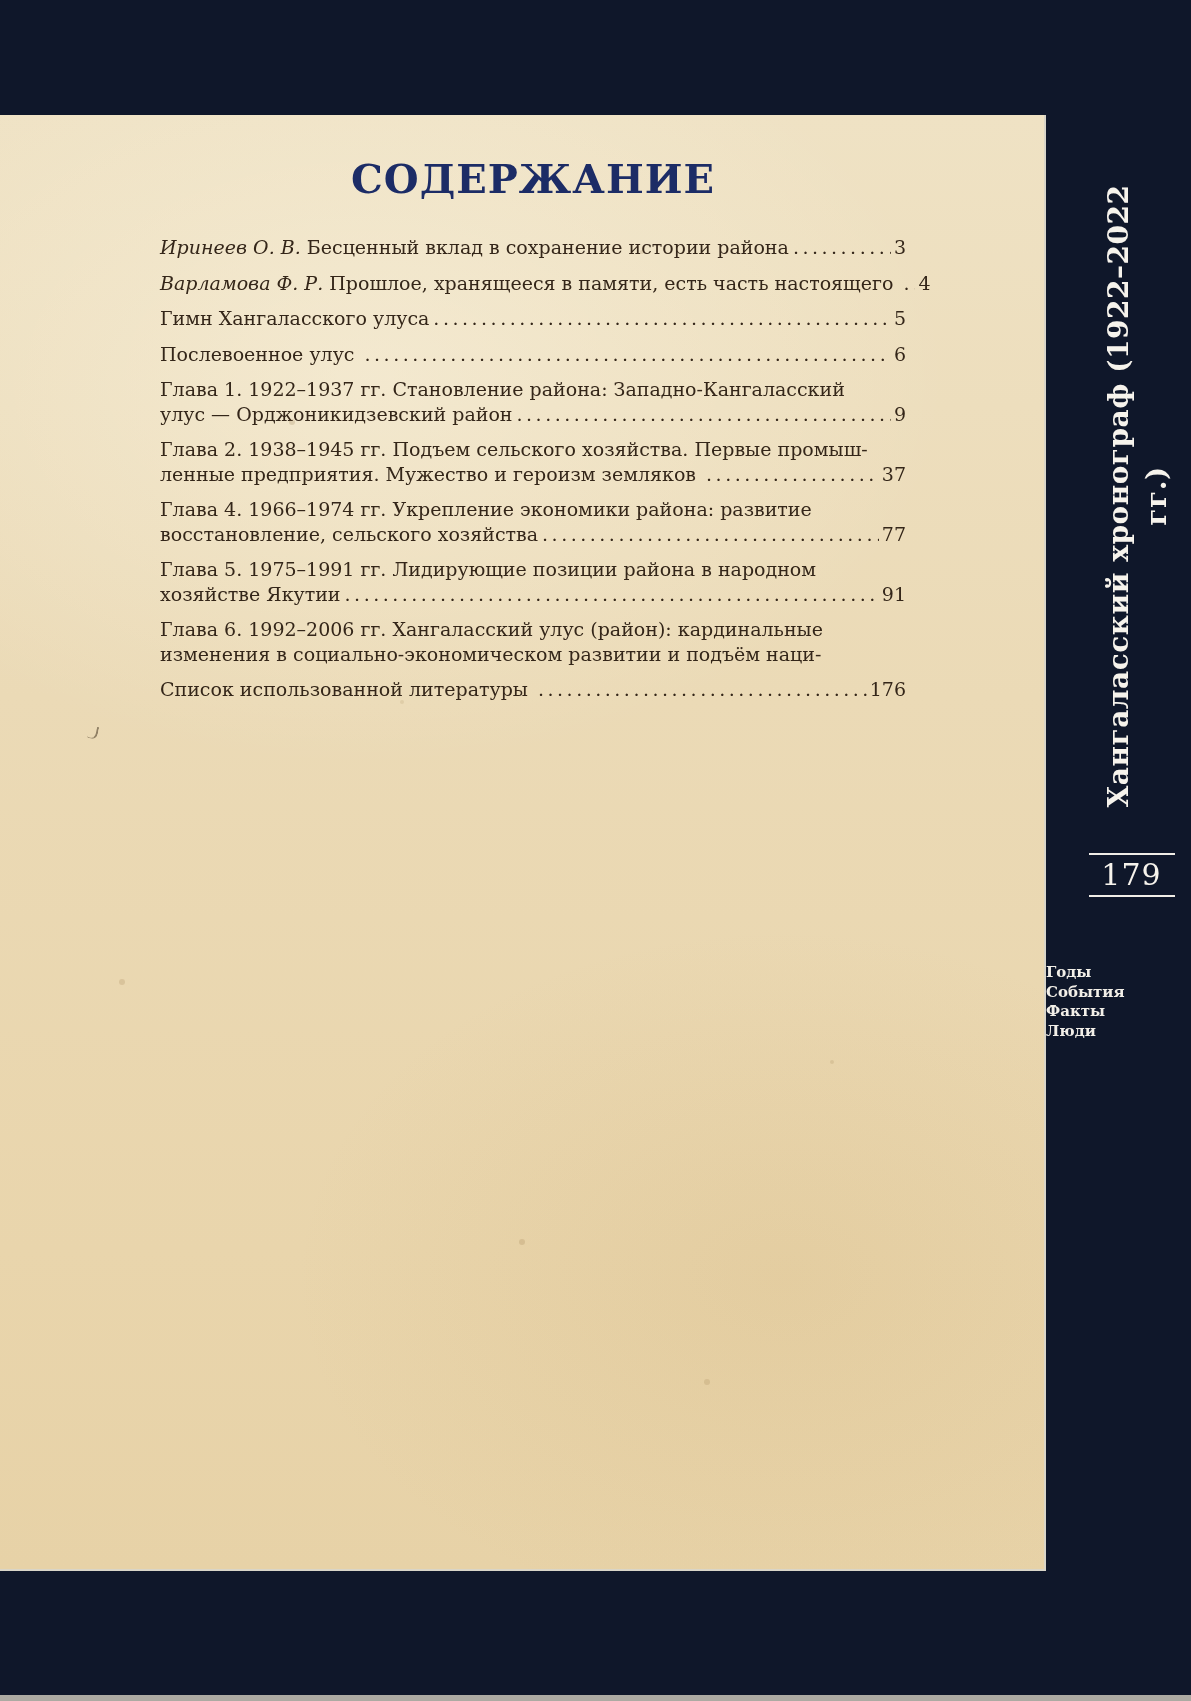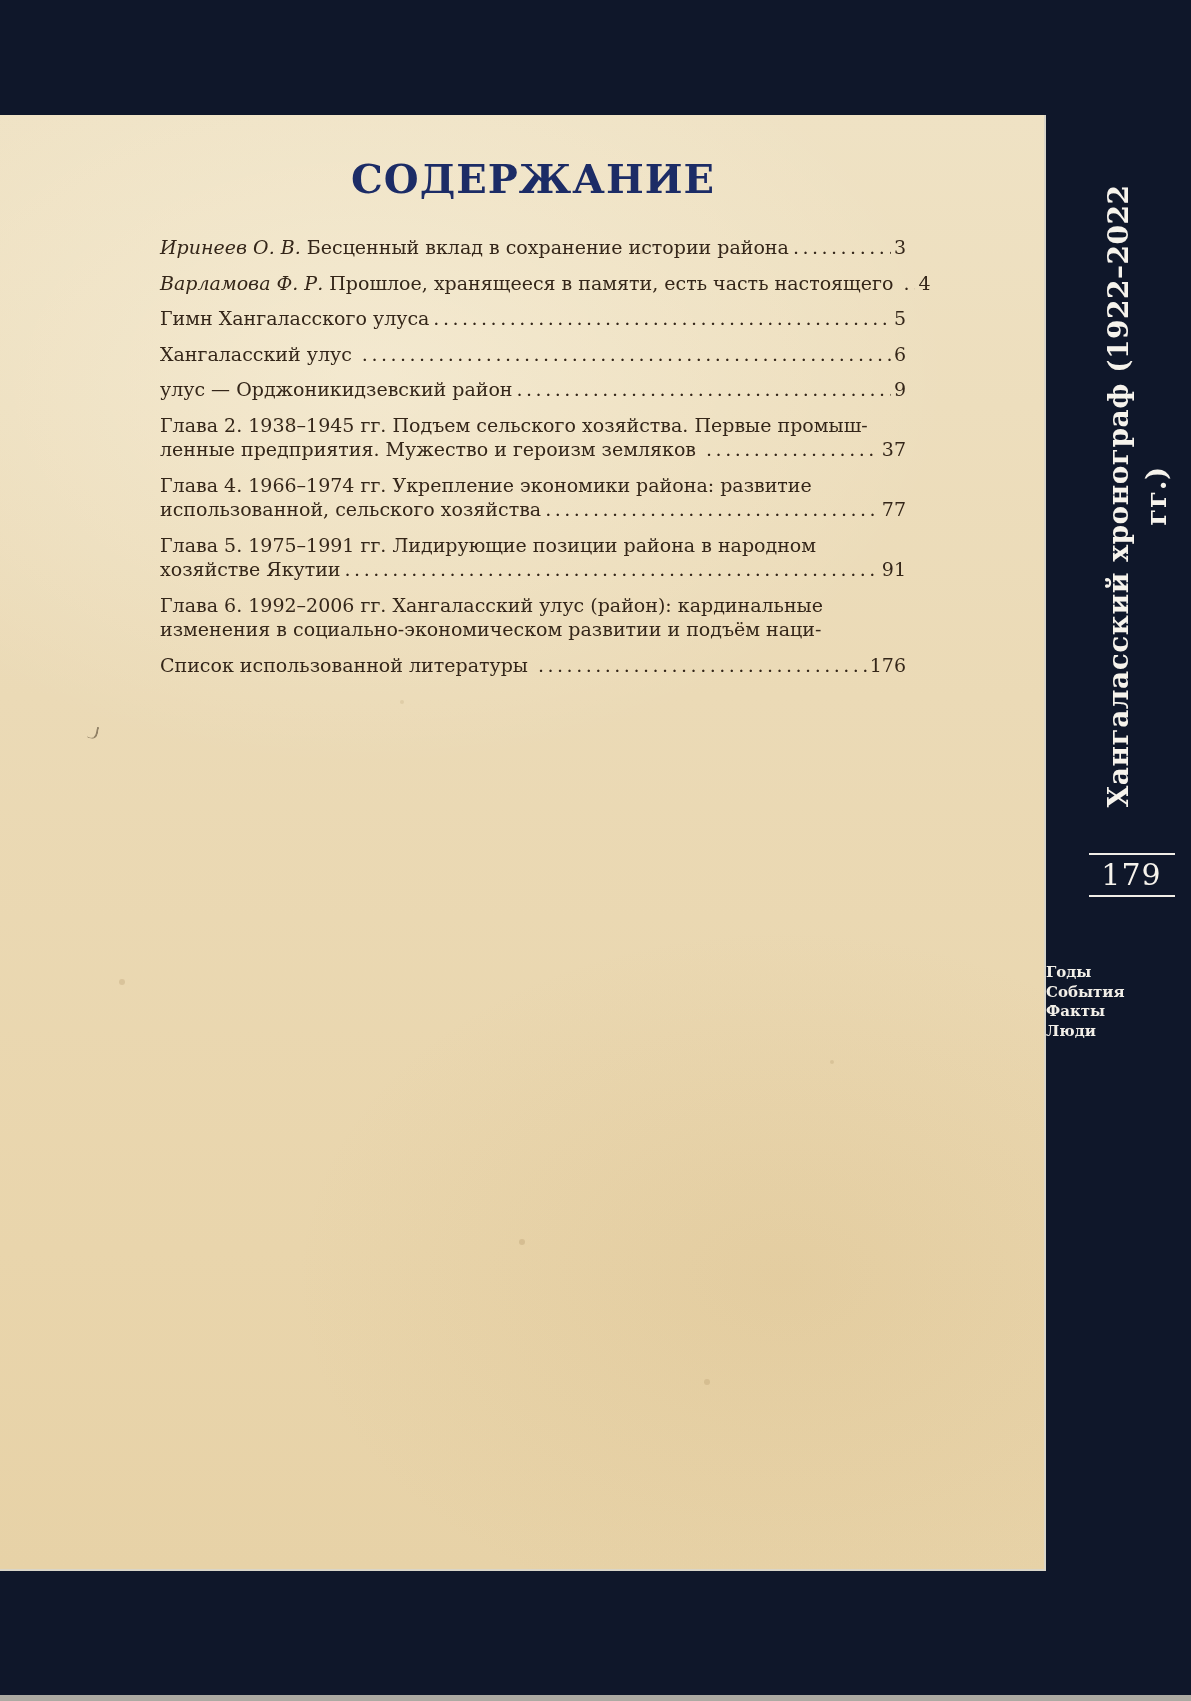--- a/index.html
+++ b/index.html
@@ -119,44 +119,45 @@
         </div>
         <div class="toc-entry">
           <div class="toc-line last">
             <span class="toc-text">Гимн Хангаласского улуса</span>
             <span class="leader"></span>
             <span class="toc-page">5</span>
           </div>
         </div>
         <div class="toc-entry">
           <div class="toc-line last">
-            <span class="toc-text">Хангаласский улус </span>
+            <span class="toc-text">Послевоенное улус </span>
             <span class="leader"></span>
             <span class="toc-page">6</span>
           </div>
         </div>
         <div class="toc-entry">
+          <div class="toc-line"><span class="toc-text">Глава 1. 1922–1937 гг. Становление района: Западно-Кангаласский</span></div>
           <div class="toc-line last">
             <span class="toc-text">улус — Орджоникидзевский район</span>
             <span class="leader"></span>
             <span class="toc-page">9</span>
           </div>
         </div>
         <div class="toc-entry">
           <div class="toc-line"><span class="toc-text">Глава 2. 1938–1945 гг. Подъем сельского хозяйства. Первые промыш-</span></div>
           <div class="toc-line last">
             <span class="toc-text">ленные предприятия. Мужество и героизм земляков </span>
             <span class="leader"></span>
             <span class="toc-page">37</span>
           </div>
         </div>
         <div class="toc-entry">
           <div class="toc-line"><span class="toc-text">Глава 4. 1966–1974 гг. Укрепление экономики района: развитие</span></div>
           <div class="toc-line last">
-            <span class="toc-text">использованной, сельского хозяйства</span>
+            <span class="toc-text">восстановление, сельского хозяйства</span>
             <span class="leader"></span>
             <span class="toc-page">77</span>
           </div>
         </div>
         <div class="toc-entry">
           <div class="toc-line"><span class="toc-text">Глава 5. 1975–1991 гг. Лидирующие позиции района в народном</span></div>
           <div class="toc-line last">
             <span class="toc-text">хозяйстве Якутии</span>
             <span class="leader"></span>
             <span class="toc-page">91</span>

